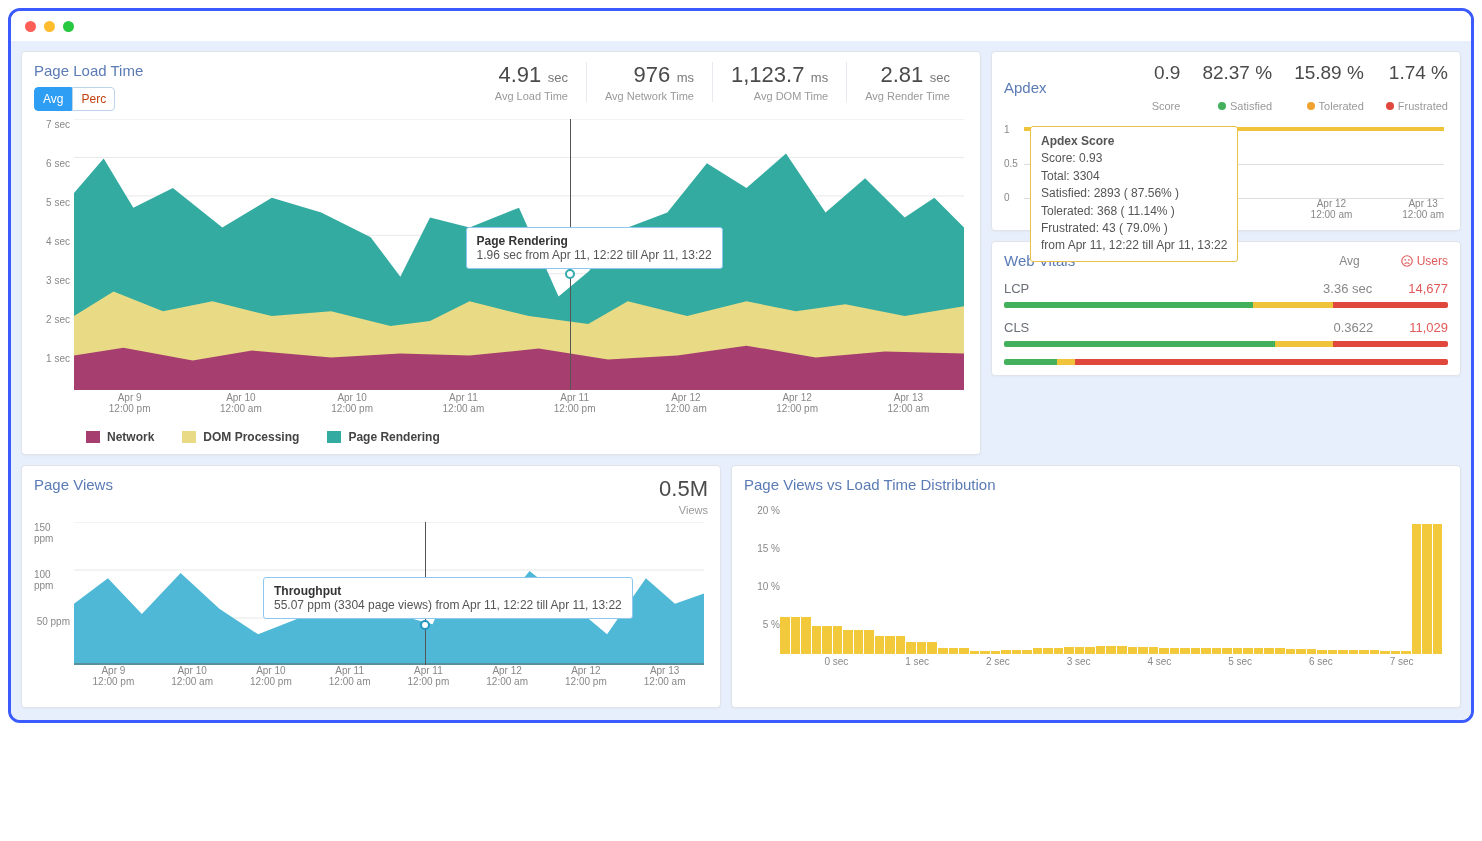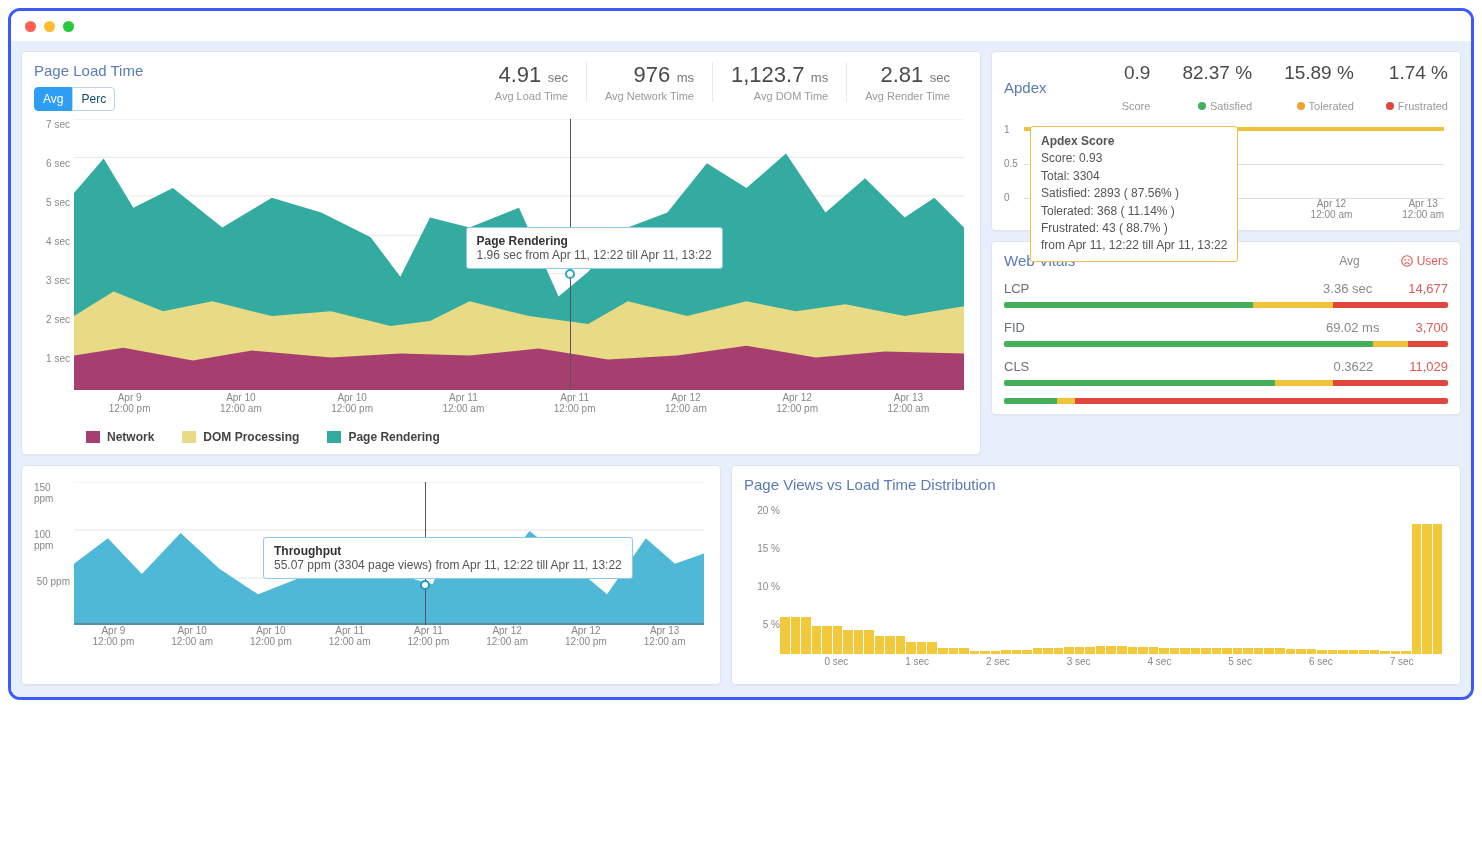--- a/index.html
+++ b/index.html
@@ -8,21 +8,21 @@
 .titlebar{height:30px;display:flex;align-items:center;padding:0 14px;gap:8px;background:#fff}
 .tl-dot{width:11px;height:11px;border-radius:50%}
 .tl-red{background:#ff5f57}.tl-yellow{background:#febc2e}.tl-green{background:#28c840}
 .app{background:#e7eefc;padding:10px 10px 12px 10px;display:grid;grid-template-columns:960px 1fr;grid-template-rows:auto auto;gap:10px}
 .panel{background:#fff;border:1px solid #e0e4ea;border-radius:4px;padding:10px 12px;box-shadow:0 1px 2px rgba(0,0,0,.03)}
 .panel-title{color:#5b7bb5;font-size:15px;font-weight:400}
 
 .plt-header{display:flex;align-items:flex-start;justify-content:space-between}
 .plt-left{display:flex;flex-direction:column;gap:8px}
 .toggle{display:inline-flex;border-radius:4px;overflow:hidden}
-.toggle button{border:1px solid #bcd3ea;background:#fff;color:#0c4a6e;font-size:12px;padding:4px 8px;cursor:pointer}
+.toggle button{border:1px solid #bcd3ea;background:#fff;color:#c2410c;font-size:12px;padding:4px 8px;cursor:pointer}
 .toggle button.active{background:#2e9df4;color:#fff;border-color:#2e9df4}
 .toggle button:first-child{border-top-left-radius:4px;border-bottom-left-radius:4px}
 .toggle button:last-child{border-top-right-radius:4px;border-bottom-right-radius:4px}
 .stats{display:flex;align-items:flex-end}
 .stat{padding:0 18px;border-left:1px solid #e6e9ee;text-align:right}
 .stat:first-child{border-left:none}
 .stat .val{font-size:22px;color:#4a4a4a}
 .stat .unit{font-size:13px;color:#777;margin-left:2px}
 .stat .lbl{font-size:11px;color:#999;margin-top:2px}
 .chart-area{position:relative;height:305px;margin-top:8px}
@@ -32,21 +32,21 @@
 .xaxis{position:absolute;left:40px;right:4px;bottom:0;height:32px;display:flex;justify-content:space-between;font-size:10px;color:#888;text-align:center}
 .xaxis div{flex:1}
 .vline{position:absolute;top:0;bottom:34px;width:1px;background:#555}
 .tip{position:absolute;background:#fff;border:1px solid #8ec8ee;border-radius:3px;padding:6px 10px;font-size:12px;color:#555;white-space:nowrap}
 .tip b{color:#333;font-weight:600}
 .legend{display:flex;gap:28px;margin-top:6px;padding-left:52px;font-size:12px;color:#333}
 .legend span{display:inline-flex;align-items:center;gap:7px;font-weight:600;color:#444}
 .swatch{width:14px;height:12px;display:inline-block}
 
 .apdex-header{display:flex;justify-content:space-between;align-items:center}
-.apdex-stats{display:flex;gap:32px}
+.apdex-stats{display:flex;gap:22px}
 .apdex-stat{text-align:right}
 .apdex-stat .v{font-size:19px;color:#4a4a4a}
 .apdex-stat .l{font-size:11px;color:#999;margin-top:16px;display:flex;align-items:center;justify-content:flex-end;gap:4px}
 .dot{width:8px;height:8px;border-radius:50%;display:inline-block}
 .apdex-chart{position:relative;height:100px;margin-top:8px}
 .apdex-chart .yl{position:absolute;left:0;font-size:10px;color:#888}
 .apdex-line{position:absolute;left:20px;right:4px;border-top:1px solid #ddd}
 .apdex-data{position:absolute;left:20px;right:4px;top:7px;height:4px;background:#f0c43a}
 .apdex-tip{position:absolute;left:26px;top:6px;background:#fff;border:1px solid #e8c04a;border-radius:3px;padding:6px 10px;font-size:12px;color:#555;z-index:5;line-height:1.45}
 .apdex-xaxis{position:absolute;left:20px;right:4px;bottom:0;display:flex;justify-content:flex-end;gap:50px;font-size:10px;color:#888}
@@ -194,21 +194,21 @@
           <div class="apdex-line" style="top:10px"></div>
           <div class="apdex-line" style="top:44px"></div>
           <div class="apdex-line" style="top:78px"></div>
           <div class="apdex-data"></div>
           <div class="apdex-tip">
             <b>Apdex Score</b><br>
             <span>Score: 0.93</span><br>
             <span>Total: 3304</span><br>
             <span>Satisfied: 2893 ( 87.56% )</span><br>
             <span>Tolerated: 368 ( 11.14% )</span><br>
-            <span>Frustrated: 43 ( 88.7% )</span><br>
+            <span>Frustrated: 43 ( 79.0% )</span><br>
             <span>from Apr 11, 12:22 till Apr 11, 13:22</span>
           </div>
           <div class="apdex-xaxis" id="apdex-x">
               <div>Apr 12<br>12:00 am</div>
               <div>Apr 13<br>12:00 am</div>
             </div>
         </div>
       </div>
 
       <div class="panel">
@@ -237,34 +237,20 @@
                 </span>
               </div>
               <div class="wv-bar">
                 <span style="width:56%;background:#43b05c"></span>
                 <span style="width:18%;background:#f0c43a"></span>
                 <span style="width:26%;background:#e0483d"></span>
               </div>
             </div>
             <div class="wv-row">
               <div class="wv-line">
-                <span class="wv-name">FID</span>
-                <span class="wv-nums">
-                  <span class="wv-avg">69.02 ms</span>
-                  <span class="wv-users">3,700</span>
-                </span>
-              </div>
-              <div class="wv-bar">
-                <span style="width:83%;background:#43b05c"></span>
-                <span style="width:8%;background:#f0c43a"></span>
-                <span style="width:9%;background:#e0483d"></span>
-              </div>
-            </div>
-            <div class="wv-row">
-              <div class="wv-line">
                 <span class="wv-name">CLS</span>
                 <span class="wv-nums">
                   <span class="wv-avg">0.3622</span>
                   <span class="wv-users">11,029</span>
                 </span>
               </div>
               <div class="wv-bar">
                 <span style="width:61%;background:#43b05c"></span>
                 <span style="width:13%;background:#f0c43a"></span>
                 <span style="width:26%;background:#e0483d"></span>
@@ -275,20 +261,27 @@
                 <span style="width:12%;background:#43b05c"></span>
                 <span style="width:4%;background:#f0c43a"></span>
                 <span style="width:84%;background:#e0483d"></span>
               </div>
             </div>
           </div>
       </div>
     </div>
 
     <div class="panel" style="grid-column:1;grid-row:2;width:700px">
+      <div class="pv-header">
+        <div class="panel-title">Page Views</div>
+        <div class="stat" style="border:none;padding:0">
+          <div class="val">0.5M</div>
+          <div class="lbl">Views</div>
+        </div>
+      </div>
       <div class="pv-chart">
         <div class="ylabels" id="pv-y" style="bottom:30px">
             <span style="top: 0px;">150 ppm</span>
             <span style="top: 47px;">100 ppm</span>
             <span style="top: 94px;">50 ppm</span>
           </div>
         <div class="plot" style="bottom:32px">
           <svg width="100%" height="100%" viewBox="0 0 650 140" preserveAspectRatio="none">
             <g stroke="#e8e8e8">
                 <line x1="0" y1="0" x2="650" y2="0"></line>

